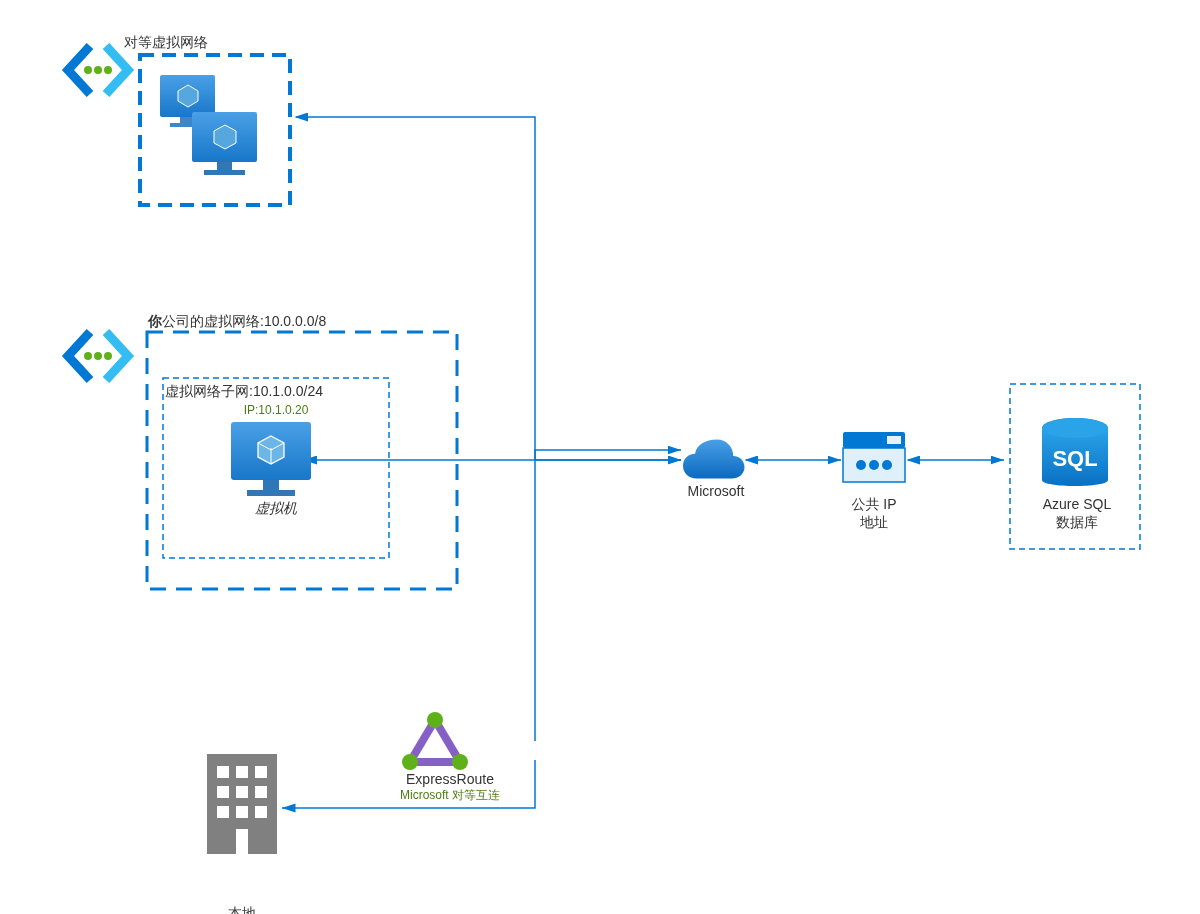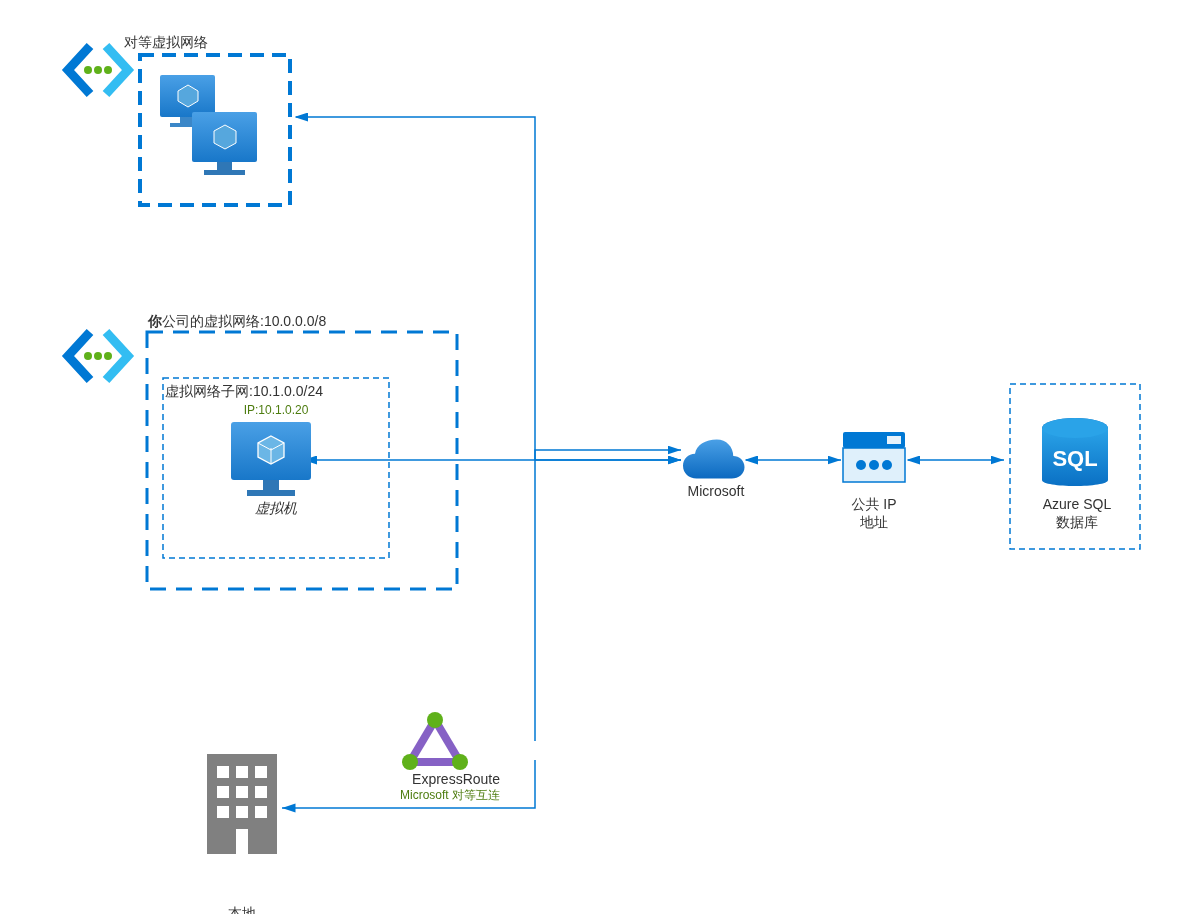--- a/index.html
+++ b/index.html
@@ -195,20 +195,20 @@
 <div class="label" style="left:686px; top:483px; width:60px;">Microsoft</div>
 
 <div class="label" style="left:843px; top:487px; width:62px; line-height:1.3;margin-top:8px;">
   <span>公共 IP</span><br><span>地址</span>
 </div>
 
 <div class="label" style="left:1032px; top:495px; width:90px; line-height:1.3;">
   <span>Azure SQL</span><br><span>数据库</span>
 </div>
 
-<div class="label" style="left:400px; top:771px; text-align:right;">
+<div class="label" style="left:400px; top:771px; text-align:center;">
   <div style="font-weight:400">ExpressRoute</div>
   <div class="small-label">Microsoft 对等互连</div>
 </div>
 
 <div class="label" style="left:207px; top:904px; width:70px; line-height:1.3;">
   <span>本地</span><br><span>网络</span>
 </div>
 
 </body></html>

